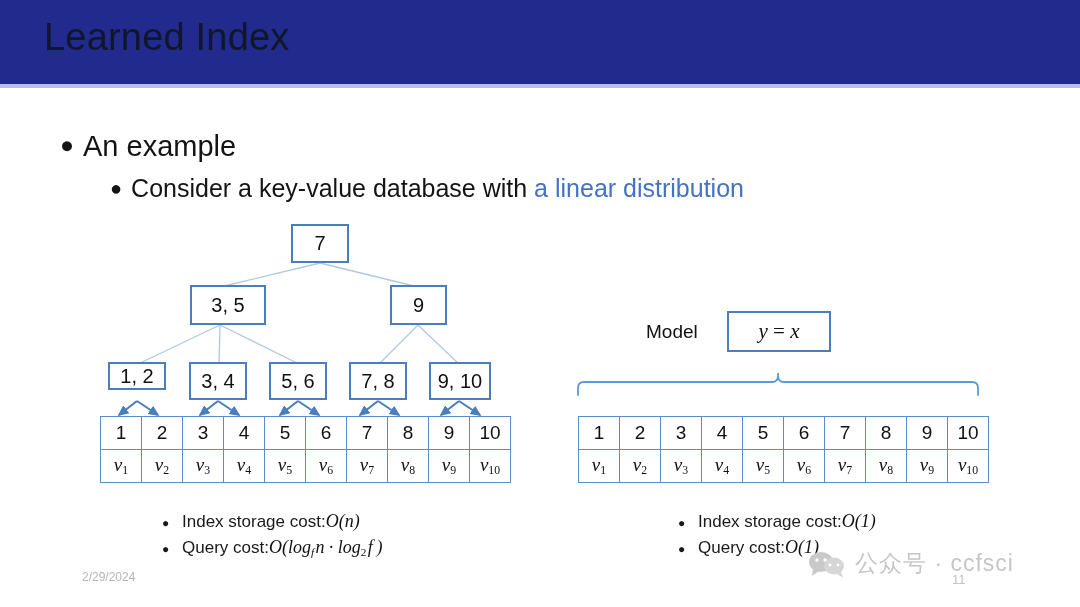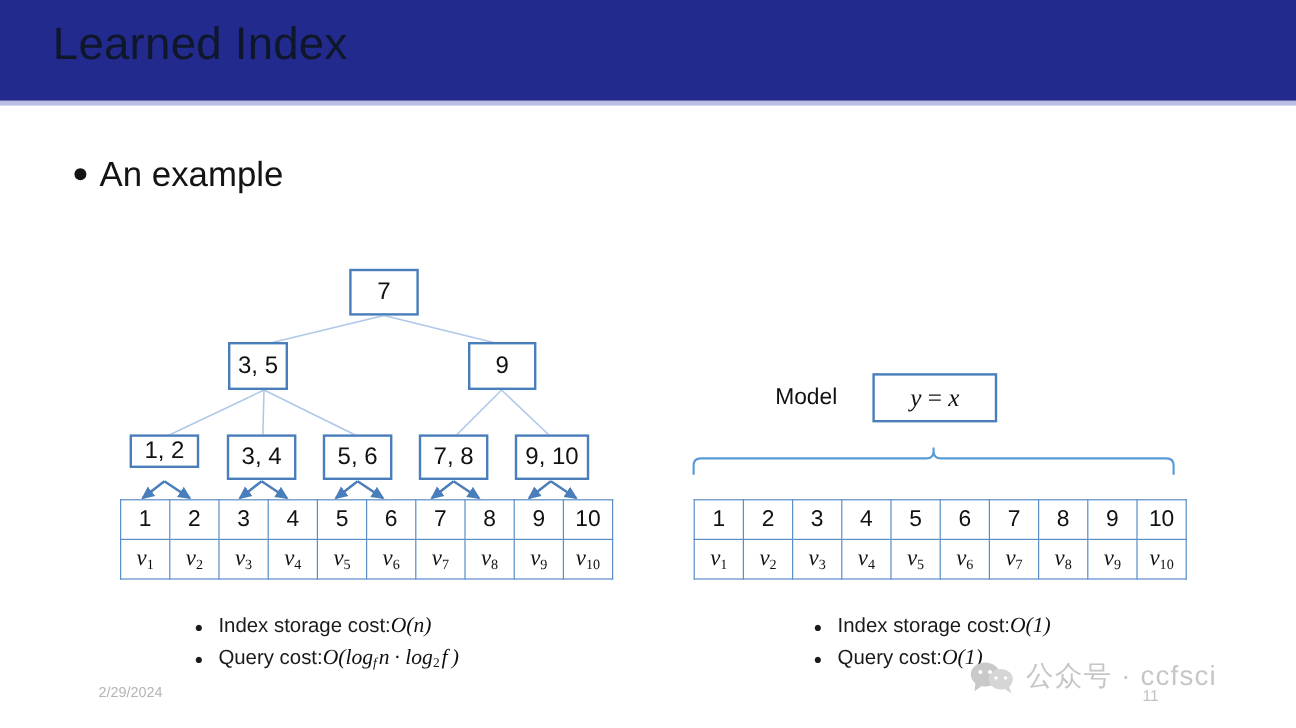--- a/index.html
+++ b/index.html
@@ -218,39 +218,42 @@
 
 <div id="slide">
 
   <div id="title-bar"></div>
   <div id="title-underline"></div>
   <div id="title-text">Learned Index</div>
 
   <div class="bullet-l1">
     <span class="bullet-dot">●</span><span>An example</span>
   </div>
+  <div class="bullet-l2">
+    <span class="bullet-dot">●</span><span>Consider a key-value database with </span><span class="accent-text">a linear distribution</span>
+  </div>
 
   <svg id="edges" viewBox="0 0 1080 607">
 
     <line x1="320" y1="263" x2="220" y2="287" stroke="#AFC8E8" stroke-width="1.3"></line>
     <line x1="320" y1="263" x2="418" y2="287" stroke="#AFC8E8" stroke-width="1.3"></line>
 
     <line x1="220" y1="325" x2="138" y2="364" stroke="#AFC8E8" stroke-width="1.3"></line>
     <line x1="220" y1="325" x2="219" y2="364" stroke="#AFC8E8" stroke-width="1.3"></line>
     <line x1="220" y1="325" x2="299" y2="364" stroke="#AFC8E8" stroke-width="1.3"></line>
 
     <line x1="418" y1="325" x2="379" y2="364" stroke="#AFC8E8" stroke-width="1.3"></line>
     <line x1="418" y1="325" x2="459" y2="364" stroke="#AFC8E8" stroke-width="1.3"></line>
   </svg>
 
   <div class="node-box" style="left:291px; top:224px; width:58px; height:39px;">
     <span>7</span>
   </div>
 
-  <div class="node-box" style="left:190px; top:285px; width:50px; height:40px;">
+  <div class="node-box" style="left:190px; top:285px; width:76px; height:40px;">
     <span>3, 5</span>
   </div>
   <div class="node-box" style="left:390px; top:285px; width:57px; height:40px;">
     <span>9</span>
   </div>
 
   <div class="node-box" style="left:108px; top:362px; width:58px; height:28px;">
     <span>1, 2</span>
   </div>
   <div class="node-box" style="left:189px; top:362px; width:58px; height:38px;">

